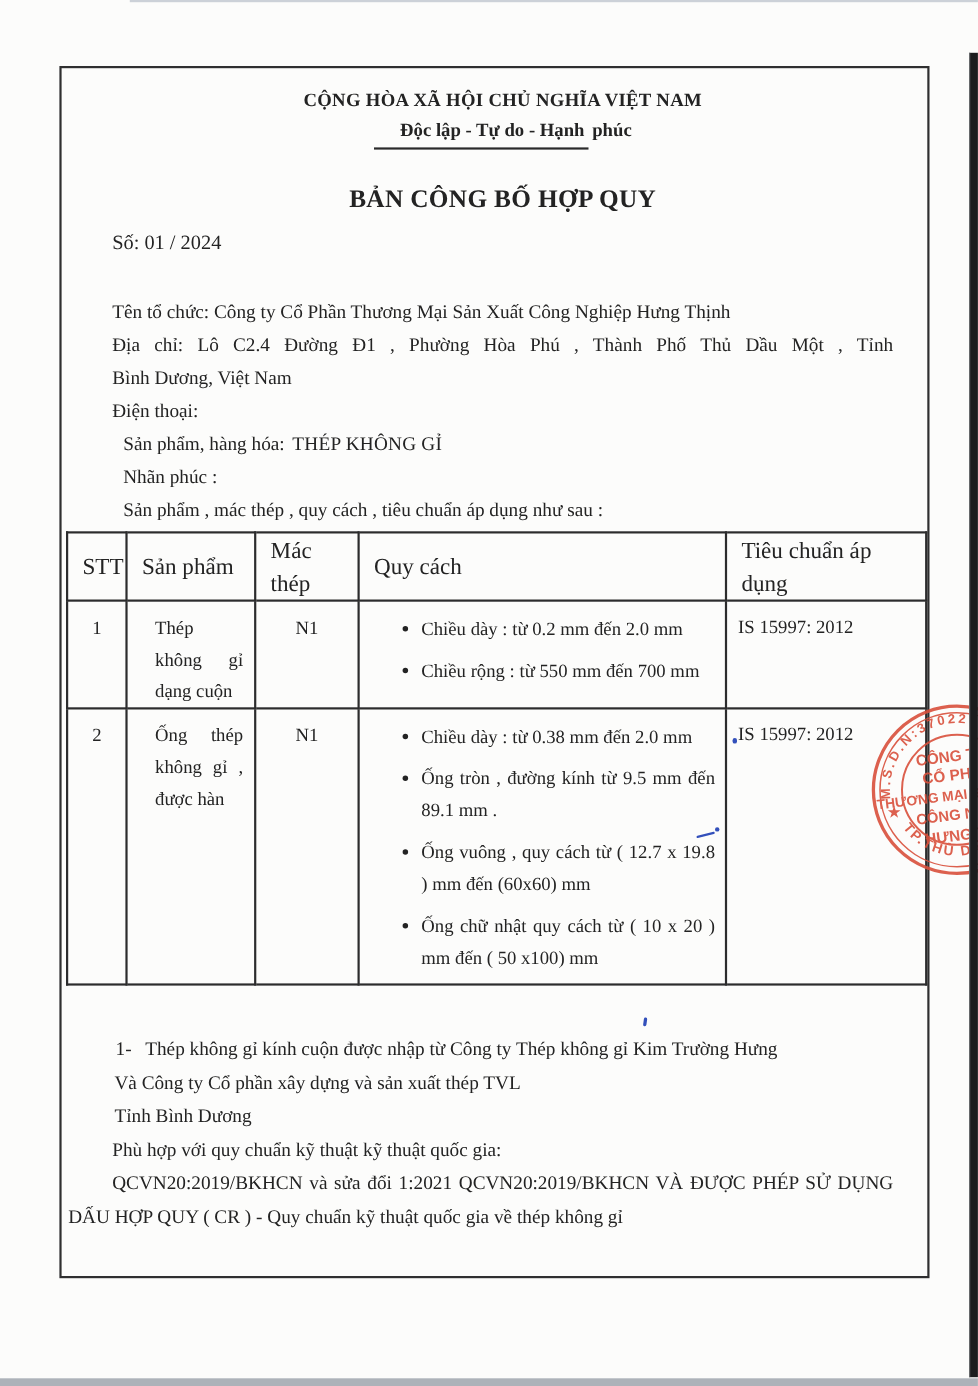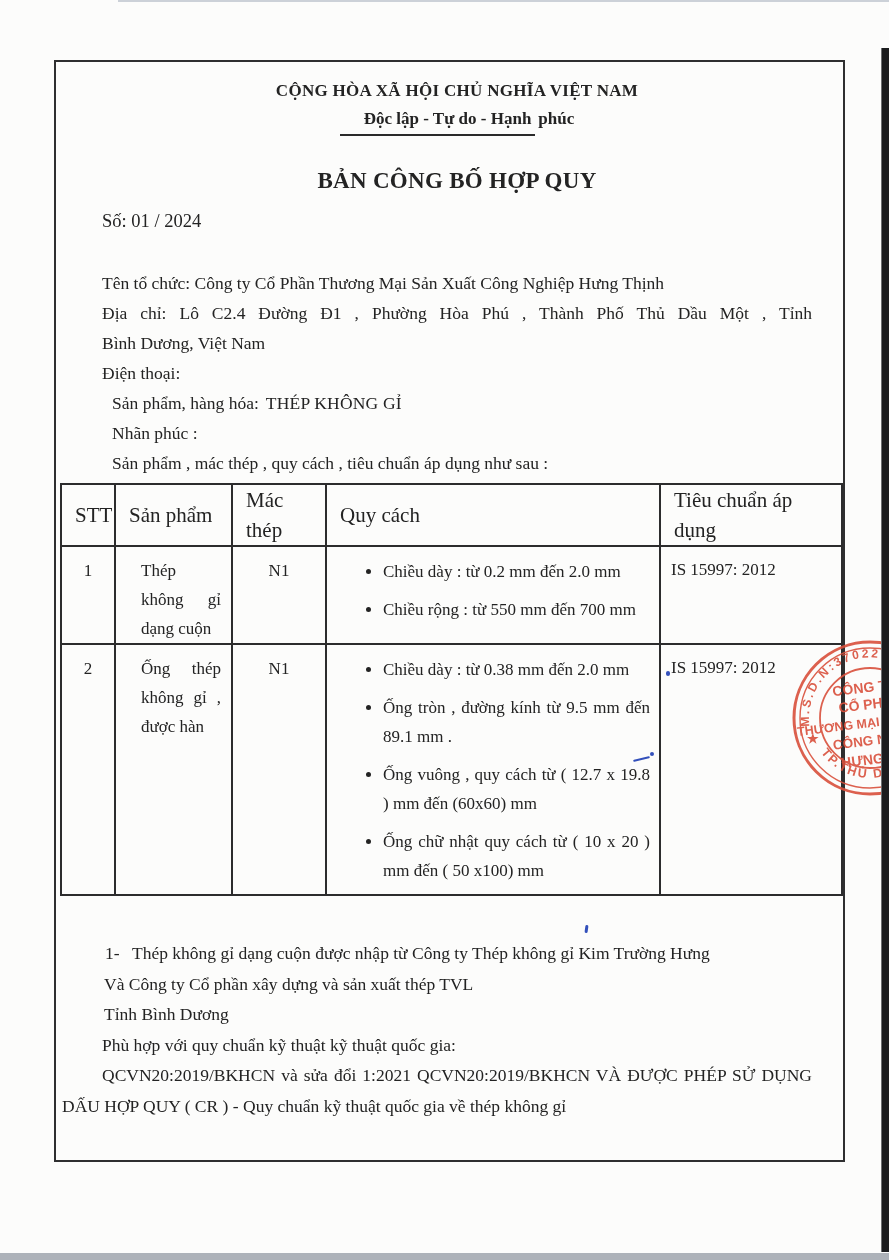--- a/index.html
+++ b/index.html
@@ -127,21 +127,21 @@
                 <li>Ống vuông , quy cách từ ( 12.7 x 19.8 ) mm đến (60x60) mm</li>
                 <li>Ống chữ nhật quy cách từ ( 10 x 20 ) mm đến ( 50 x100) mm</li>
               </ul>
             </td>
             <td class="c-tc">IS 15997: 2012</td>
           </tr>
         </tbody>
       </table>
 
       <div class="notes">
-        <div class="note-hang nowrap"><span class="marker">1-</span><span>Thép không gỉ dạng cuộn được nhập từ Công ty Thép không gỉ Kim Trường Hưng</span></div>
+        <div class="note-hang nowrap"><span class="marker">1-</span><span>Thép không gỉ kính cuộn được nhập từ Công ty Thép không gỉ Kim Trường Hưng</span></div>
         <div class="note-cont">Và Công ty Cổ phần xây dựng và sản xuất thép TVL</div>
         <div class="note-cont">Tỉnh Bình Dương</div>
         <div>Phù hợp với quy chuẩn kỹ thuật kỹ thuật quốc gia:</div>
         <div class="std-par">QCVN20:2019/BKHCN và sửa đổi 1:2021 QCVN20:2019/BKHCN VÀ ĐƯỢC PHÉP SỬ DỤNG DẤU HỢP QUY ( CR ) -  Quy chuẩn kỹ thuật quốc gia về thép không gỉ</div>
       </div>
 
     </div>
   </div>
 
   <svg class="stamp" viewBox="0 0 220 220" xmlns="http://www.w3.org/2000/svg">

